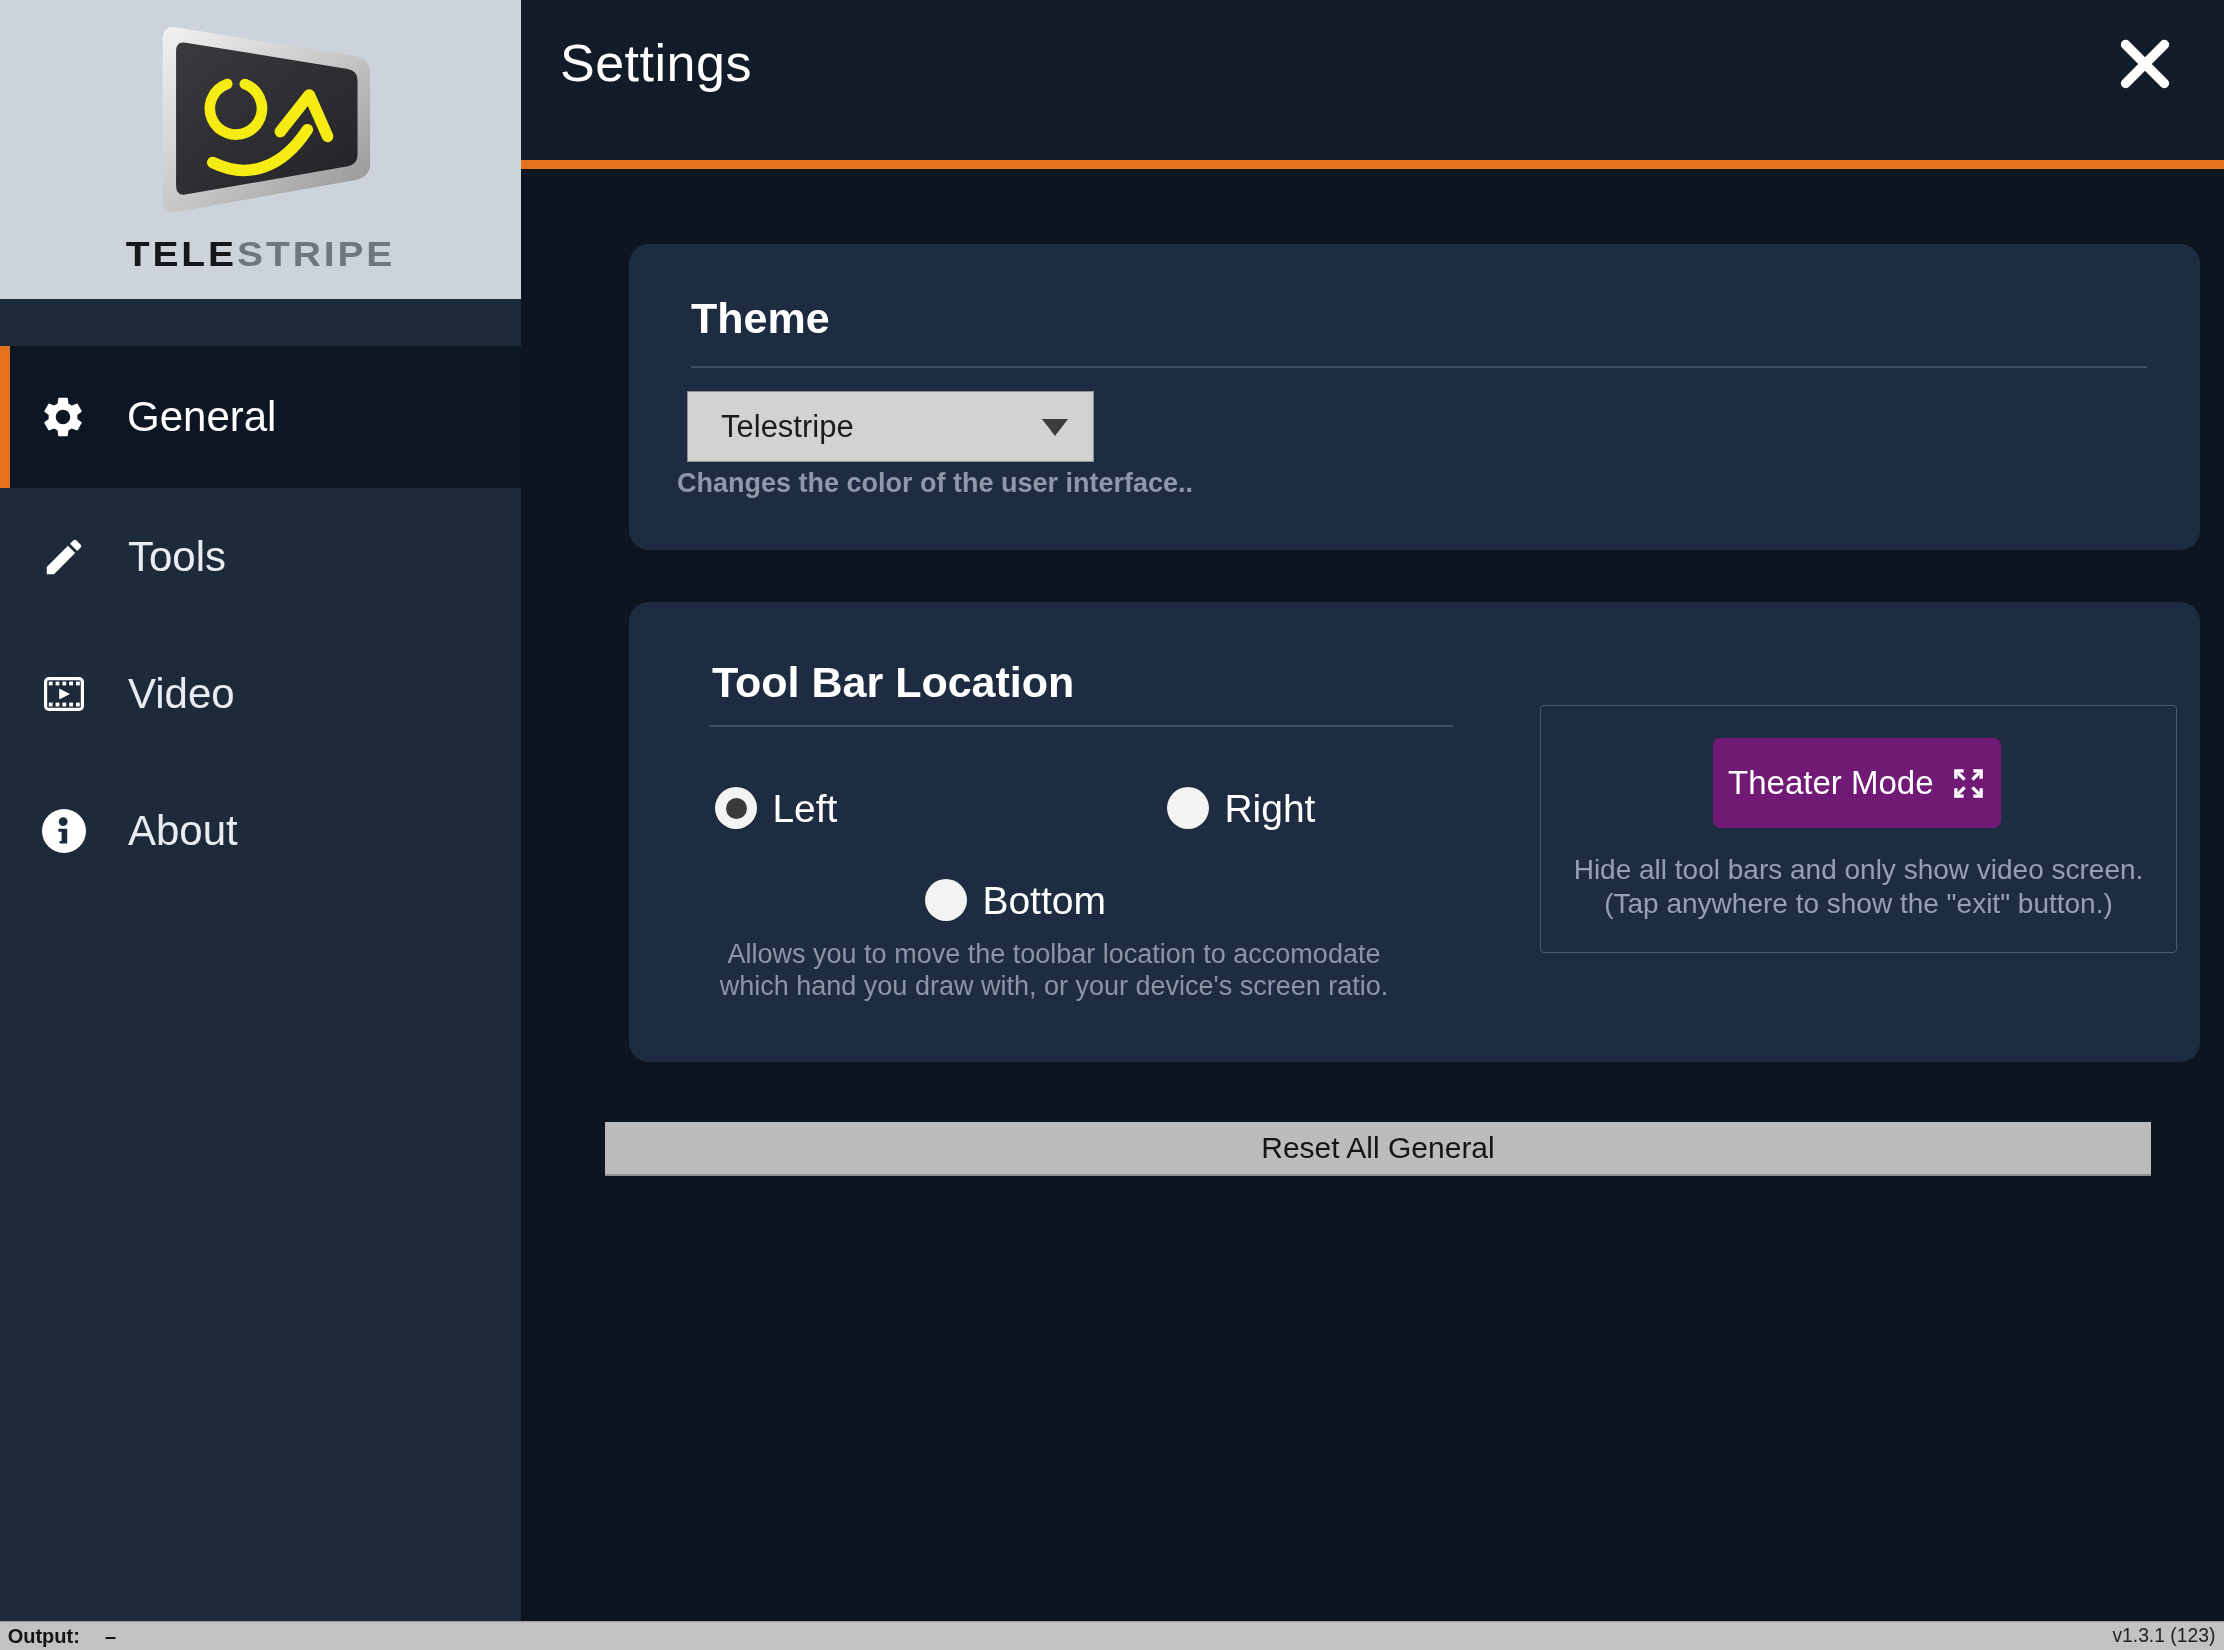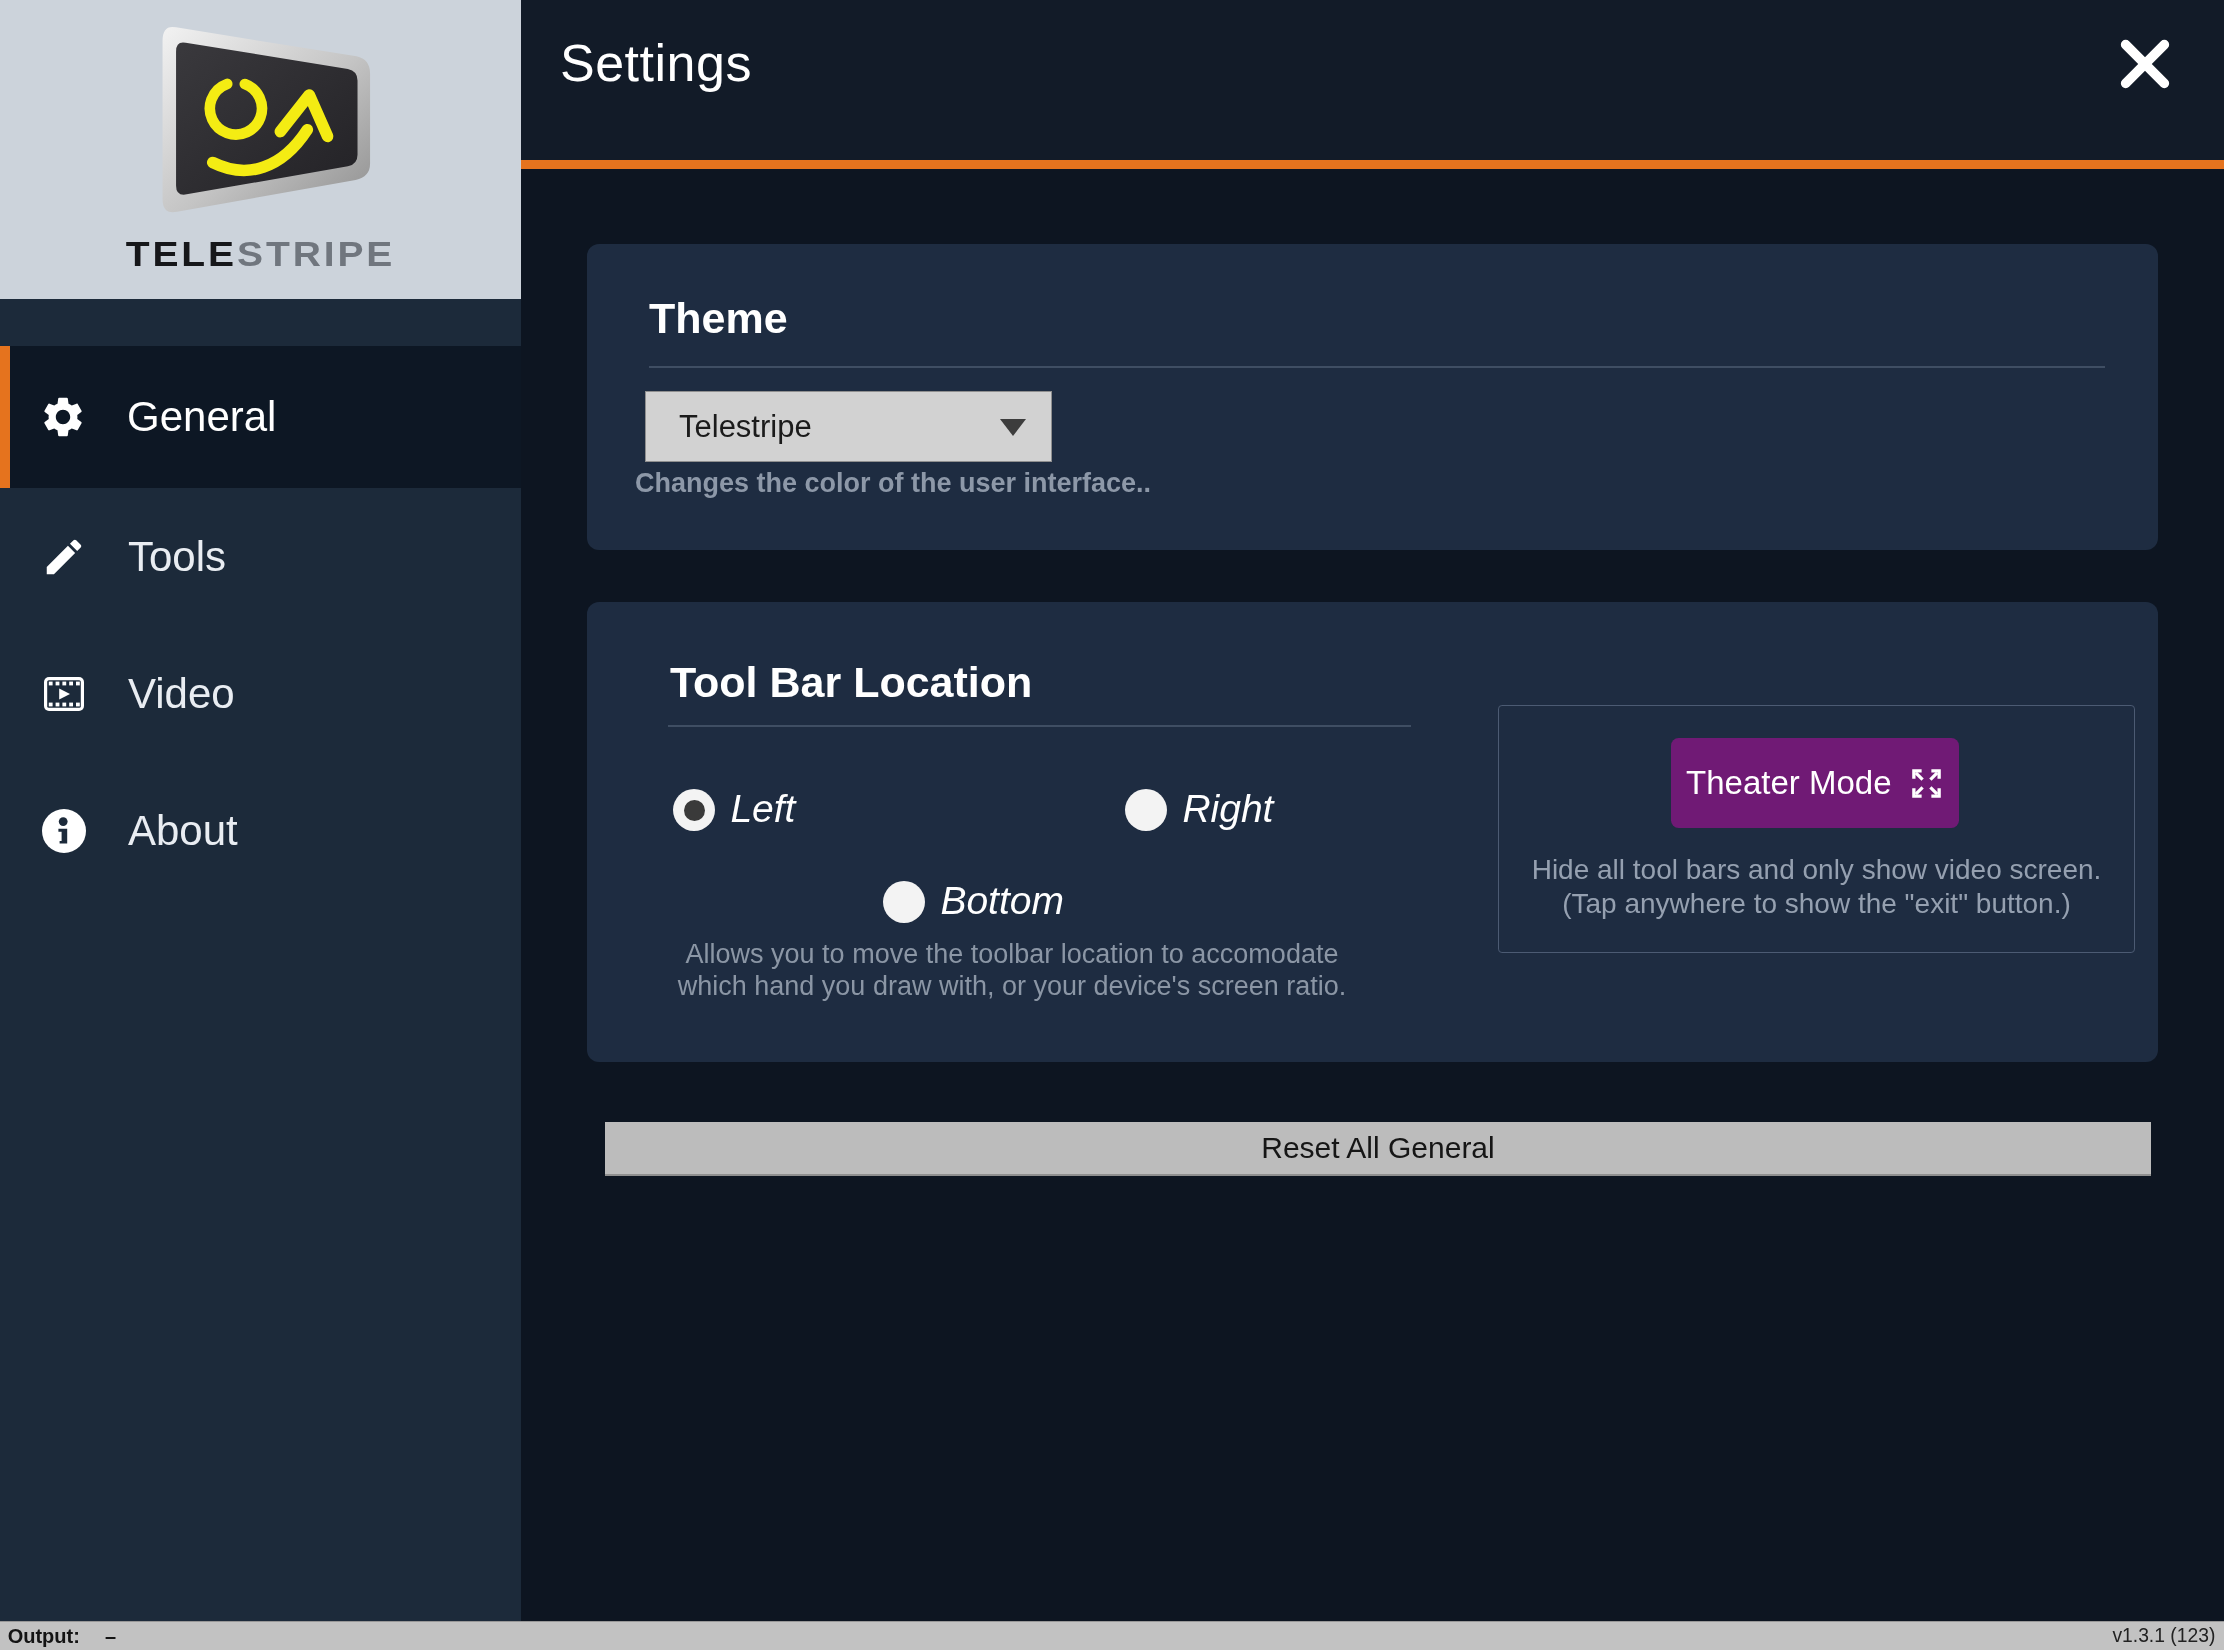--- a/index.html
+++ b/index.html
@@ -57,21 +57,21 @@
     width:50px; height:50px; margin-right:39px;
     display:flex; align-items:center; justify-content:center; flex:none;
   }
   .nav-item.active {
     background:#0d1724; color:#ffffff; height:142px;
     border-left:10.6px solid #e5731e; padding-left:28px;
   }
 
   
   .card {
-    position:absolute; background:#1e2c41; border-radius:12px;
+    position:absolute; background:#1e2c41; border-radius:20px;margin-left:42px;
   }
   .card-title { position:absolute; color:#ffffff; font-weight:bold; }
   .divider { position:absolute; height:1.9px; background:#3f4e63; }
 
   .theme-card { left:587px; top:244px; width:1571px; height:306px; }
   .theme-title { left:62px; top:50px; font-size:43px; }
   .theme-divider { left:62px; top:122px; width:1456px; }
   .dropdown {
     position:absolute; left:58px; top:147px; width:407px; height:71px;
     background:#d2d2d2; border:1.9px solid #8f8f8f;
@@ -83,21 +83,21 @@
     width:0; height:0;
     border-left:13.5px solid transparent; border-right:13.5px solid transparent;
     border-top:17.4px solid #3d3d3d;
   }
   .theme-caption { position:absolute; left:48px; top:224px; font-size:27px; color:#8d98a8;font-weight:bold; }
 
   .toolbar-card { left:587px; top:602px; width:1571px; height:460px; }
   .toolbar-title { left:83px; top:56px; font-size:43px; }
   .toolbar-divider { left:81px; top:123px; width:743px; }
 
-  .radio-option { position:absolute; display:flex; align-items:flex-end; cursor:pointer;font-style:italic; }
+  .radio-option { position:absolute; display:flex; align-items:flex-start; cursor:pointer; }
   .radio {
     width:42px; height:42px; border-radius:50%;
     background:#f3f3f3; flex:none; position:relative;
   }
   .radio.selected::after {
     content:""; position:absolute; left:10.6px; top:10.6px;
     width:21px; height:21px; border-radius:50%; background:#3a3a3a;
   }
   .radio-label { margin-left:15.4px; color:#ffffff; font-size:39px; }
   .opt-left   { left:86px;  top:185px; }

